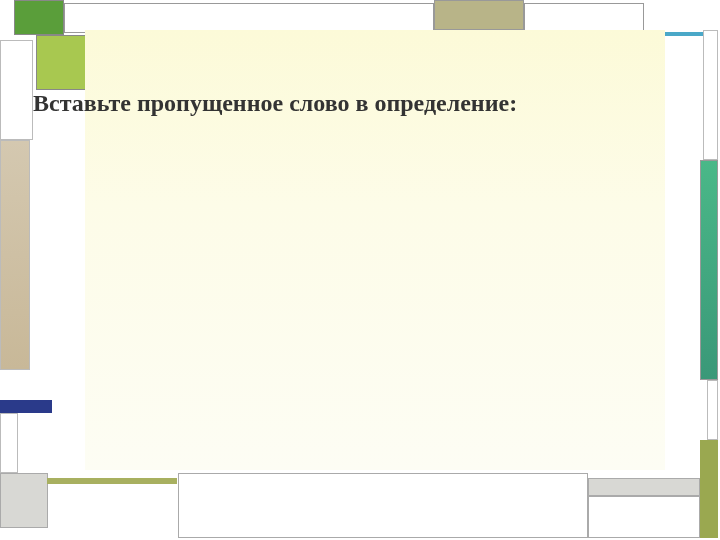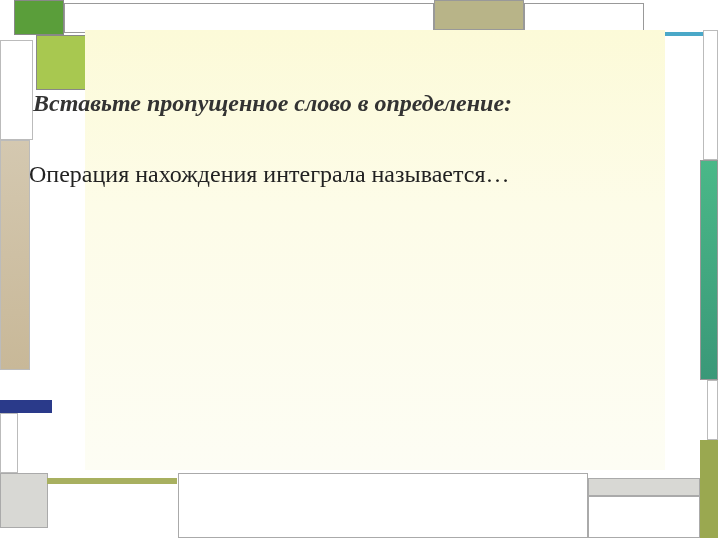--- a/index.html
+++ b/index.html
@@ -37,21 +37,20 @@
 
 
 .content{
   position:absolute;
   left:85px;top:30px;
   width:580px;height:440px;
   background:linear-gradient(180deg,#fcfad8 0%,#fdfce8 40%,#fdfdf4 100%);
   padding:60px 0 0 0;
 }
 .heading{
-  font-style:italic;
   font-weight:bold;
   font-size:24px;
   color:#333;
   margin-left:-52px;
   margin-bottom:44px;
   white-space:nowrap;
 }
 .body-text{
   font-size:24px;
   color:#222;
@@ -80,14 +79,13 @@
 <div class="deco right-white2"></div>
 <div class="deco right-olive"></div>
 
 <div class="deco bot-olive-line"></div>
 <div class="deco bot-white-big"></div>
 <div class="deco bot-gray-r"></div>
 <div class="deco bot-white-r"></div>
 
 <div class="content">
   <div class="heading">Вставьте пропущенное слово в определение:</div>
-  <div class="body-text">Операция нахождения интеграла называется…</div>
 </div>
 
 </body></html>

